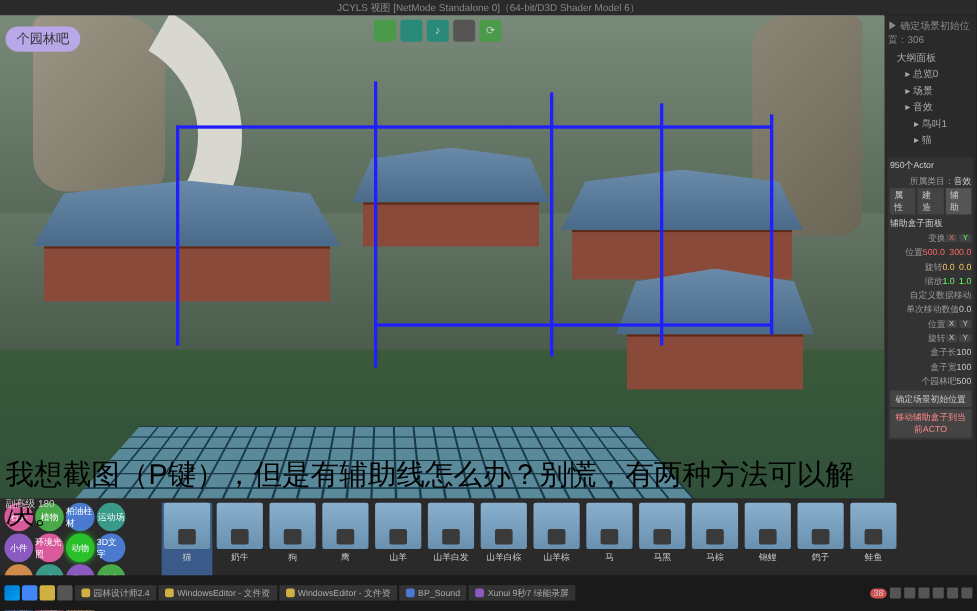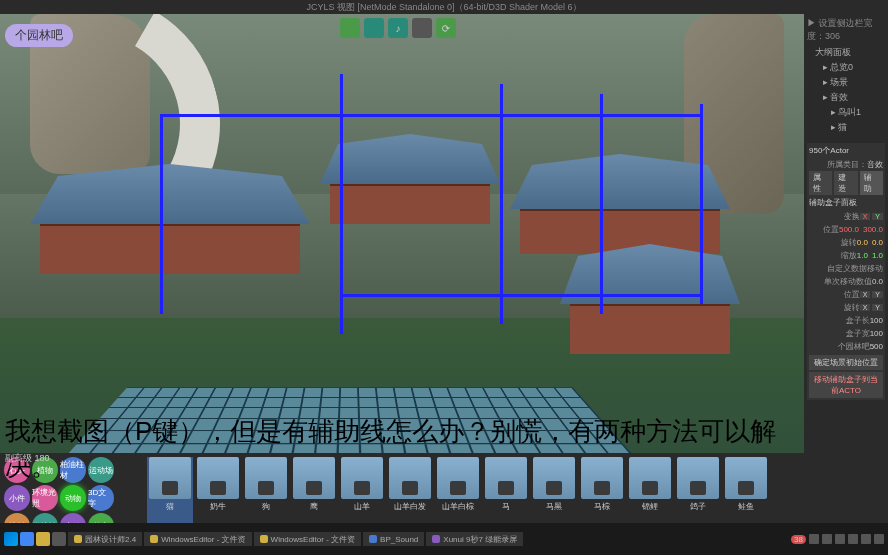--- a/index.html
+++ b/index.html
@@ -153,21 +153,21 @@
     <div class="helper-line hl-v" style="left:700px;top:90px;height:200px"></div>
     <div class="helper-line hl-v" style="left:160px;top:100px;height:200px"></div>
     <div class="helper-line hl-h" style="left:160px;top:100px;width:540px"></div>
     <div class="helper-line hl-h" style="left:340px;top:280px;width:360px"></div>
 
     <div class="overlay-text">我想截图（P键），但是有辅助线怎么办？别慌，有两种方法可以解决。</div>
     <div class="info-text"><span>副高级</span> <span>180</span></div>
   </div>
 
   <div class="right-panel">
-    <div class="rp-header">▶ <span>设置侧边栏宽度：</span><span>306</span></div>
+    <div class="rp-header">▶ <span>确定场景初始位置：</span><span>306</span></div>
     <div class="rp-tree">
       <div class="rp-tree-item">大纲面板</div>
       <div id="tree-items">
           <div class="rp-tree-item sub">▸ 总览0</div>
           <div class="rp-tree-item sub">▸ 场景</div>
           <div class="rp-tree-item sub">▸ 音效</div>
           <div class="rp-tree-item sub2">▸ 鸟叫1</div>
           <div class="rp-tree-item sub2">▸ 猫</div>
         </div>
     </div>
@@ -295,20 +295,24 @@
       <div class="asset-item">
         <div class="asset-thumb"></div>
         <div class="asset-label">山羊白发</div>
       </div>
       <div class="asset-item">
         <div class="asset-thumb"></div>
         <div class="asset-label">山羊白棕</div>
       </div>
       <div class="asset-item">
         <div class="asset-thumb"></div>
+        <div class="asset-label">山羊棕</div>
+      </div>
+      <div class="asset-item">
+        <div class="asset-thumb"></div>
         <div class="asset-label">马</div>
       </div>
       <div class="asset-item">
         <div class="asset-thumb"></div>
         <div class="asset-label">马黑</div>
       </div>
       <div class="asset-item">
         <div class="asset-thumb"></div>
         <div class="asset-label">马棕</div>
       </div>

